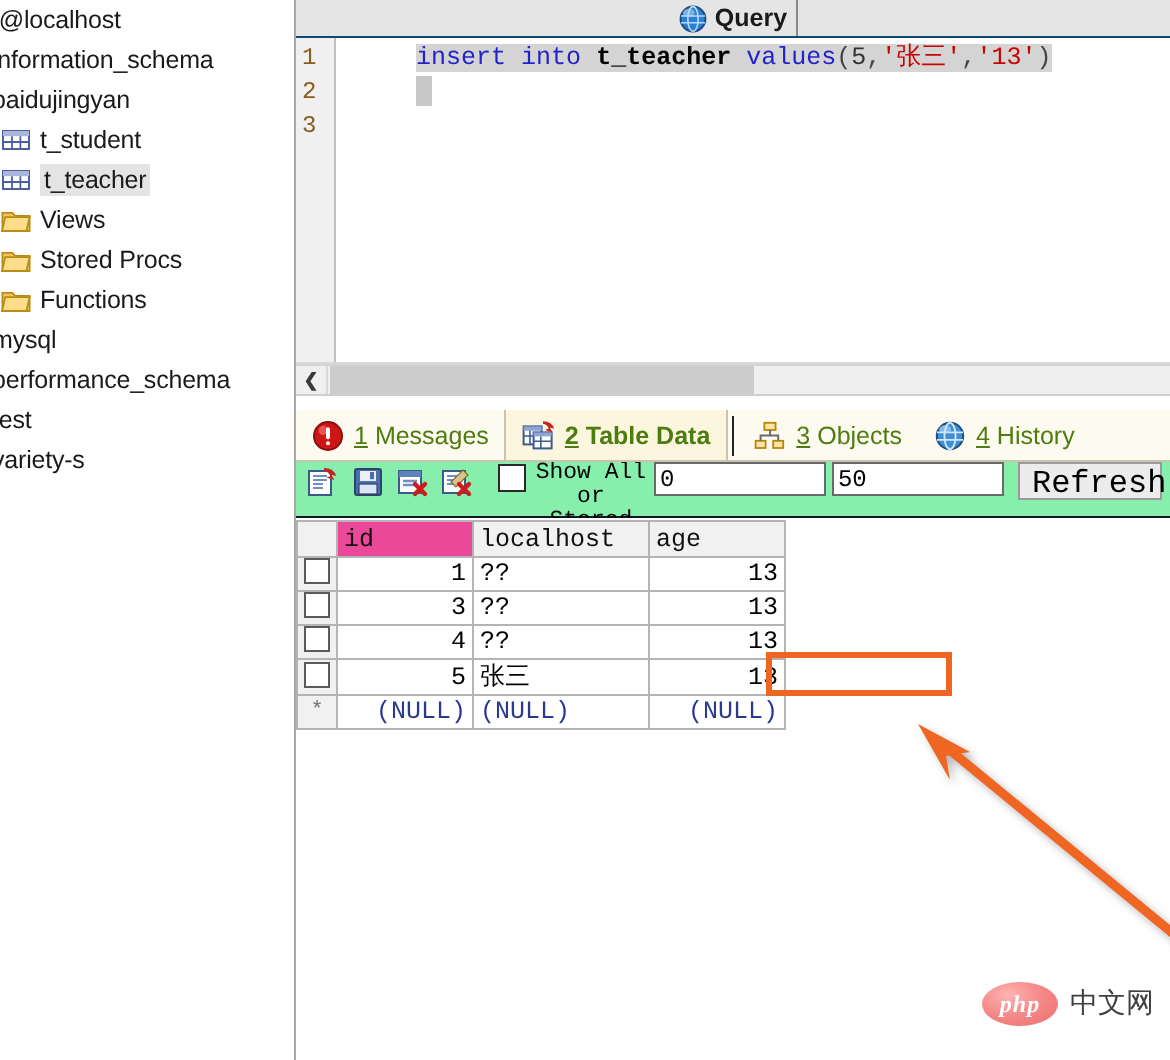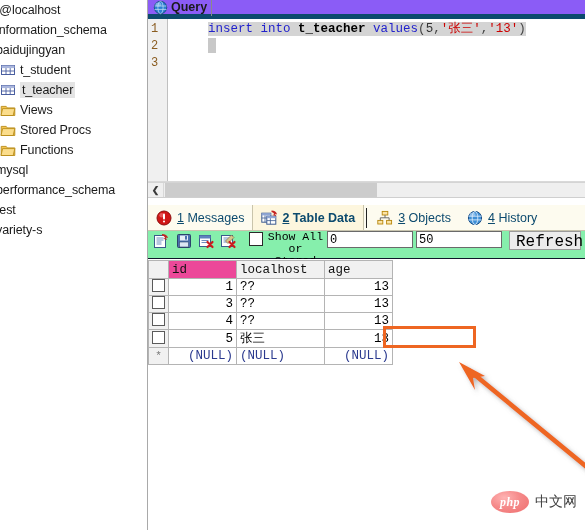--- a/index.html
+++ b/index.html
@@ -68,27 +68,28 @@
     display: flex;
     flex-direction: column;
     background: #ffffff;
     position: relative;
     overflow: hidden;
   }
 
   
   .qtabbar {
     height: 19px;
-    background: #8b5cf6;
-    border-bottom: 5px solid #0c4a6e;
+    background: #e5e5e5;
+    border-bottom: 1px solid #0c4a6e;
     display: flex;
     align-items: center;
     padding-left: 3px;
     box-sizing: border-box;
     position: relative;
+    justify-content: center;
   }
   .qtab {
     display: flex;
     align-items: center;
     height: 18px;
     padding: 0 4px 0 2px;
     font-weight: bold;
     font-size: 12.5px;
     color: #1a1a1a;
     border-right: 1px solid #8a8a8a;
@@ -173,21 +174,21 @@
     box-sizing: border-box;
     border-bottom: 1px solid #c8c4ae;
     position: relative;
   }
   .rtab {
     display: flex;
     align-items: center;
     height: 25px;
     padding: 0 8px;
     font-size: 12.5px;
-    color: #0c4a6e;
+    color: #4d7c0f;
     gap: 5px;
     white-space: nowrap;
   }
   .rtab.active {
     font-weight: bold;
     background: #fdf6de;
     border-left: 1px solid #c9c4ab;
     border-right: 1px solid #c9c4ab;
   }
   .rtab u { text-decoration: underline; }

